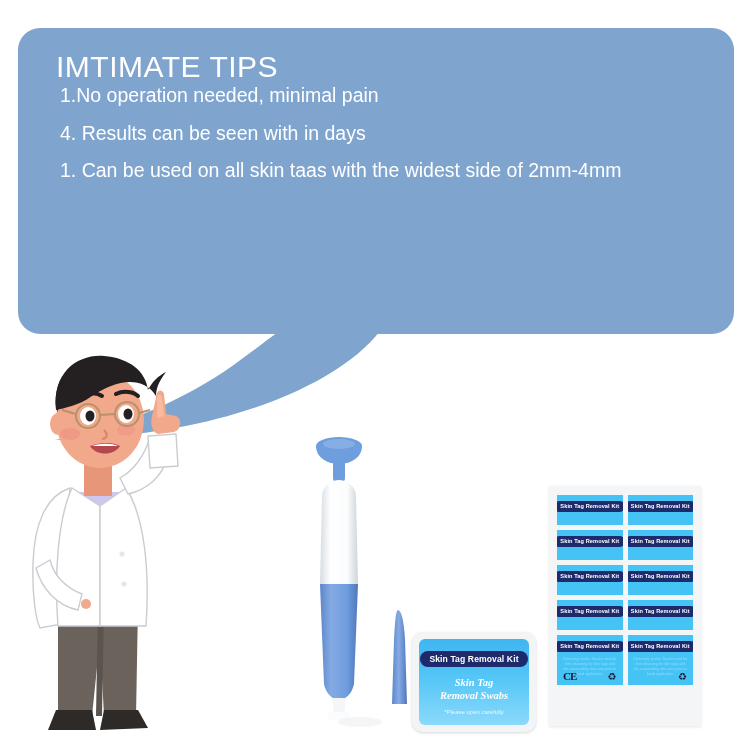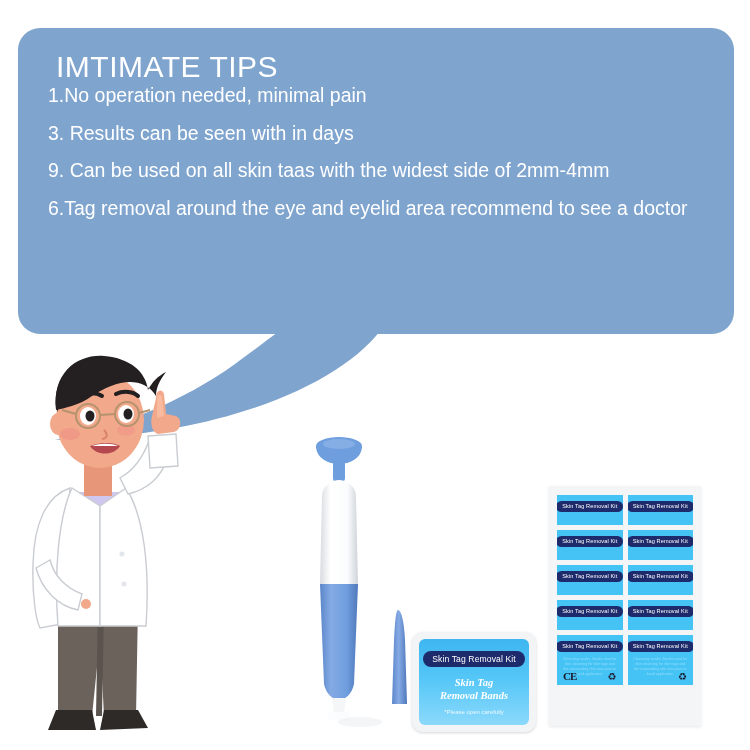--- a/index.html
+++ b/index.html
@@ -40,21 +40,21 @@
     color: #ffffff;
     font-size: 30px;
     letter-spacing: 0.5px;
     font-weight: 400;
     margin: 0 0 2px 12px;
   }
   .tip-line {
     color: #ffffff;
     font-size: 19.5px;
     line-height: 1.0;
-    margin: 0 0 18px 4px;
+    margin: 0 0 18px 16px;
     white-space: nowrap;
   }
 
   
   #doctor {
     position: absolute;
     left: 0px;
     top: 338px;
     width: 232px;
     height: 412px;
@@ -91,21 +91,21 @@
     padding-top: 9px;
     text-align: center;
     overflow: hidden;
   }
   .kit-badge {
     display: inline-block;
     background: #1d2a6b;
     color: #ffffff;
     border-radius: 11px;
     font-size: 8.6px;
-    font-weight: normal;
+    font-weight: bold;
     letter-spacing: 0.1px;
     padding: 3px 9px;
     white-space: nowrap;
   }
   #band-box-line1, #band-box-line2 {
     color: #ffffff;
     font-family: "Liberation Serif", serif;
     font-style: italic;
     font-weight: bold;
     font-size: 10.5px;
@@ -183,23 +183,22 @@
     font-size: 10px;
     line-height: 1;
   }
 </style>
 </head>
 <body>
 
 <div id="tips-bubble">
   <div id="tips-title">IMTIMATE TIPS</div>
   <div class="tip-line">1.No operation needed, minimal pain</div>
-  <div class="tip-line">3. Results can be seen with in days</div>
-  <div class="tip-line">9. Can be used on all skin taas with the widest side of 2mm-4mm</div>
-  <div class="tip-line">6.Tag removal around the eye and eyelid area recommend to see a doctor</div>
+  <div class="tip-line">4. Results can be seen with in days</div>
+  <div class="tip-line">1. Can be used on all skin taas with the widest side of 2mm-4mm</div>
 </div>
 
 <svg id="bubble-tail" viewBox="0 0 330 120">
   <path d="M330,0 L330,2 C300,48 220,88 120,106 C70,115 20,118 0,118 C60,108 130,78 180,42 C210,20 228,6 236,0 Z" fill="#7fa4ce"></path>
 </svg>
 
 <svg id="doctor" viewBox="0 0 232 412">
 
   <g>
     <path d="M58,268 L138,268 L136,378 L104,378 L100,300 L92,378 L58,378 Z" fill="#6b625c"></path>
@@ -303,21 +302,21 @@
 
   <path d="M98,178 C101,178 104,188 105,208 L107,272 L92,272 L94,208 C95,188 96,178 98,178 Z" fill="url(#coneGrad)"></path>
 
   <ellipse cx="60" cy="290" rx="22" ry="5" fill="#e7ebef" opacity="0.5"></ellipse>
 </svg>
 
 <div id="band-box">
   <div id="band-box-face">
     <span class="kit-badge">Skin Tag Removal Kit</span>
     <div id="band-box-line1">Skin Tag</div>
-    <div id="band-box-line2">Removal Bands</div>
+    <div id="band-box-line2">Removal Swabs</div>
     <div id="band-box-note">*Please open carefully</div>
   </div>
 </div>
 
 <div id="sachet-sheet">
   <div id="sachet-grid">
 
     <div class="sachet">
         <span class="kit-badge">Skin Tag Removal Kit</span>
       </div>

